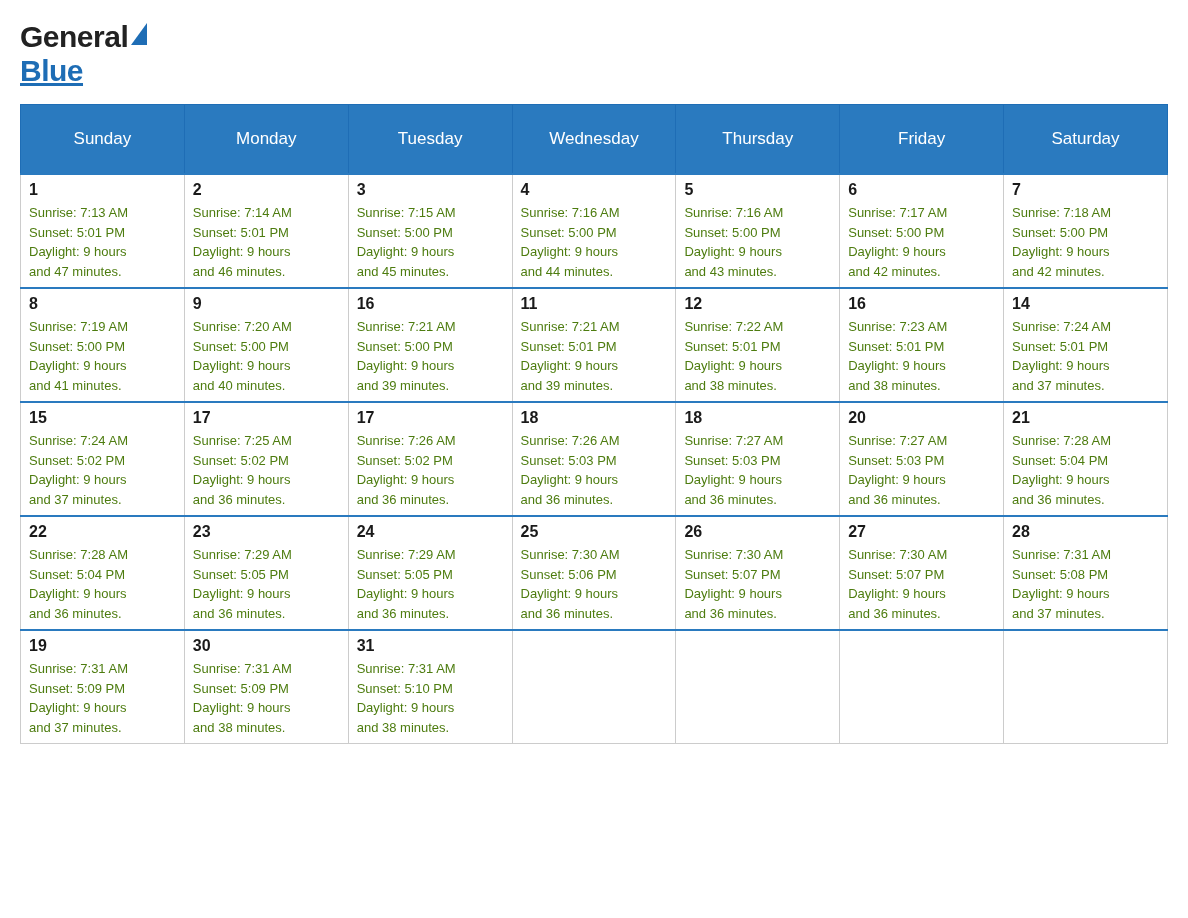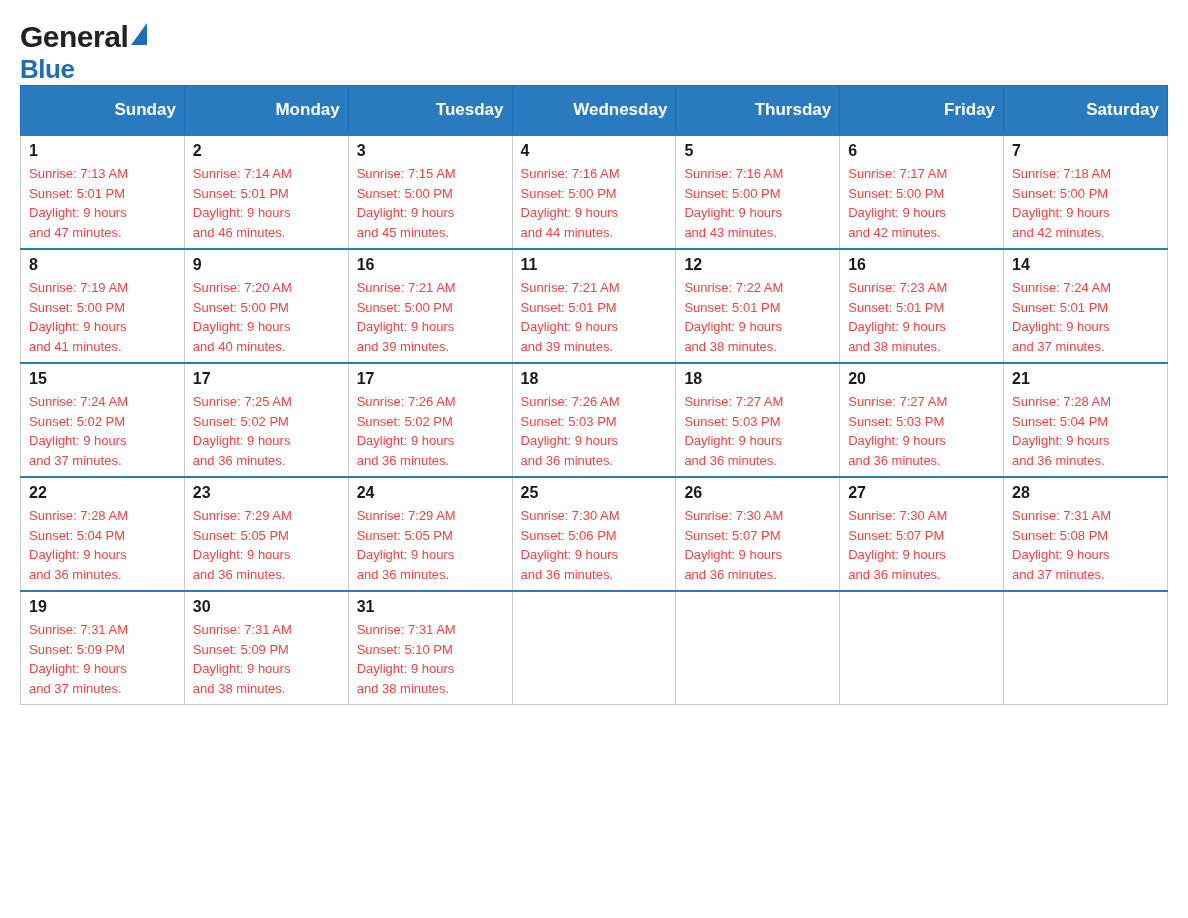--- a/index.html
+++ b/index.html
@@ -7,20 +7,21 @@
       font-family: Arial, sans-serif;
       background: #fff;
       padding: 20px;
       width: 1188px;
       min-height: 918px;
     }
     .header {
       display: flex;
       justify-content: space-between;
       align-items: flex-start;
+      margin-bottom: 16px;
     }
     .title-section {
       text-align: right;
     }
     .month-title {
       font-size: 52px;
       font-weight: normal;
       color: #1a1a1a;
     }
     .location-title {
@@ -29,41 +30,41 @@
     }
     .calendar {
       width: 100%;
       border-collapse: collapse;
       border: 1px solid #aaa;
     }
     .calendar th {
       background-color: #2a7abf;
       color: #fff;
       font-size: 17px;
-      font-weight: bold;
-      padding: 14px 8px;
-      text-align: right;
+      font-weight: normal;
+      padding: 24px 8px;
+      text-align: center;
       border: 1px solid #1e6db5;
     }
     .calendar td {
       border: 1px solid #ccc;
       vertical-align: top;
       padding: 6px 8px;
       width: 14.28%;
       min-height: 110px;
     }
     .day-number {
       font-size: 16px;
       font-weight: bold;
       color: #1a1a1a;
       margin-bottom: 4px;
     }
     .day-info {
       font-size: 13px;
-      color: #ef4444;
+      color: #4d7c0f;
       line-height: 1.5;
     }
     .empty-cell {
       background: #fff;
     }
     .week-row td {
       border-top: 2px solid #2a7abf;
     }
     .logo-wrapper {
       display: flex;
@@ -85,24 +86,25 @@
       height: 0;
       border-style: solid;
       border-width: 0 0 22px 16px;
       border-color: transparent transparent #1e6db5 transparent;
       margin-left: 3px;
       vertical-align: middle;
       position: relative;
       top: -3px;
     }
     .logo-text-blue {
-      font-size: 26px;
+      font-size: 30px;
       font-weight: bold;
       color: #1e6db5;
       letter-spacing: -0.5px;
+      text-decoration: underline;
     }
   </style>
 </head>
 <body>
 
 <div class="header">
   <div class="logo-wrapper">
     <div class="logo-top-line">
       <span class="logo-text-general">General</span>
       <span class="logo-triangle"></span>

